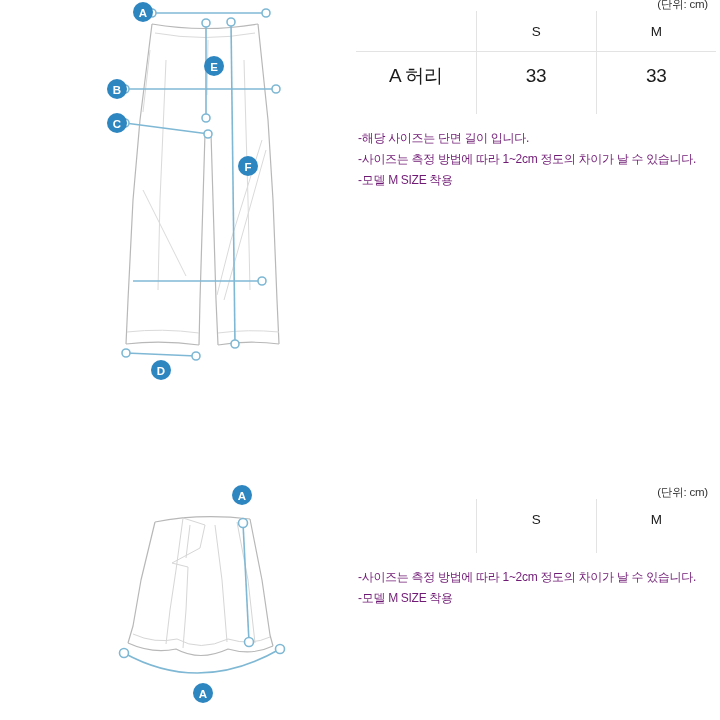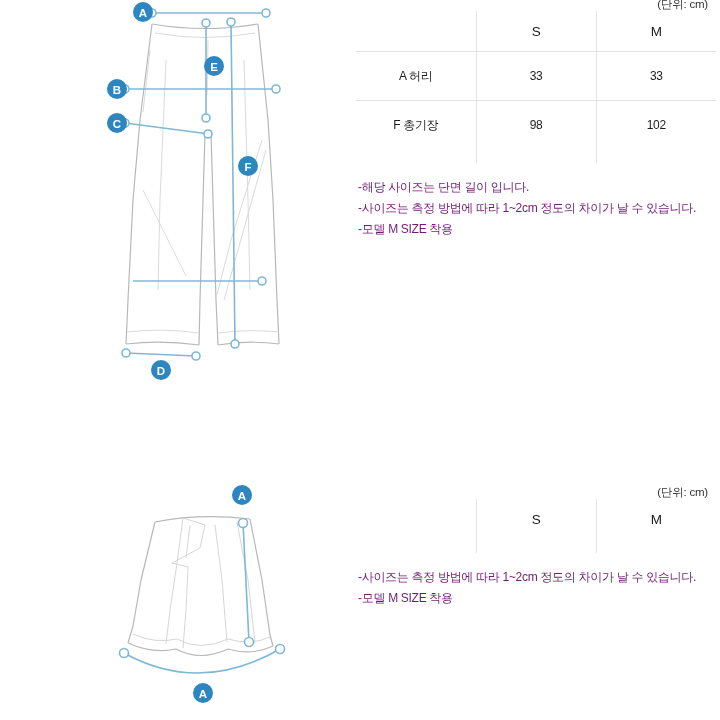--- a/index.html
+++ b/index.html
@@ -55,21 +55,21 @@
 
   table.size-table {
     border-collapse: collapse;
     width: 360px;
     margin-left: 6px;
     table-layout: fixed;
   }
   table.size-table th,
   table.size-table td {
     text-align: center;
-    font-size: 12px;
+    font-size: 19px;
     font-weight: normal;
     color: #1c1c1c;
     padding: 0;
     letter-spacing: -0.3px;
   }
   table.size-table thead th {
     height: 40px;
     vertical-align: middle;
     font-size: 13.5px;
   }
@@ -240,25 +240,20 @@
           <th class="c-s">S</th>
           <th class="c-m">M</th>
         </tr>
       </thead>
       <tbody>
         <tr>
           <td class="c-label">A 허리</td>
           <td class="c-s">33</td>
           <td class="c-m">33</td>
         </tr>
-        <tr>
-          <td class="c-label">F 총기장</td>
-          <td class="c-s">98</td>
-          <td class="c-m">102</td>
-        </tr>
       </tbody>
     </table>
 
     <div class="table-foot-rule">
       <i class="v1"></i>
         <i class="v2"></i>
     </div>
 
     <div class="notes">
       <p>-해당 사이즈는 단면 길이 입니다.</p>

